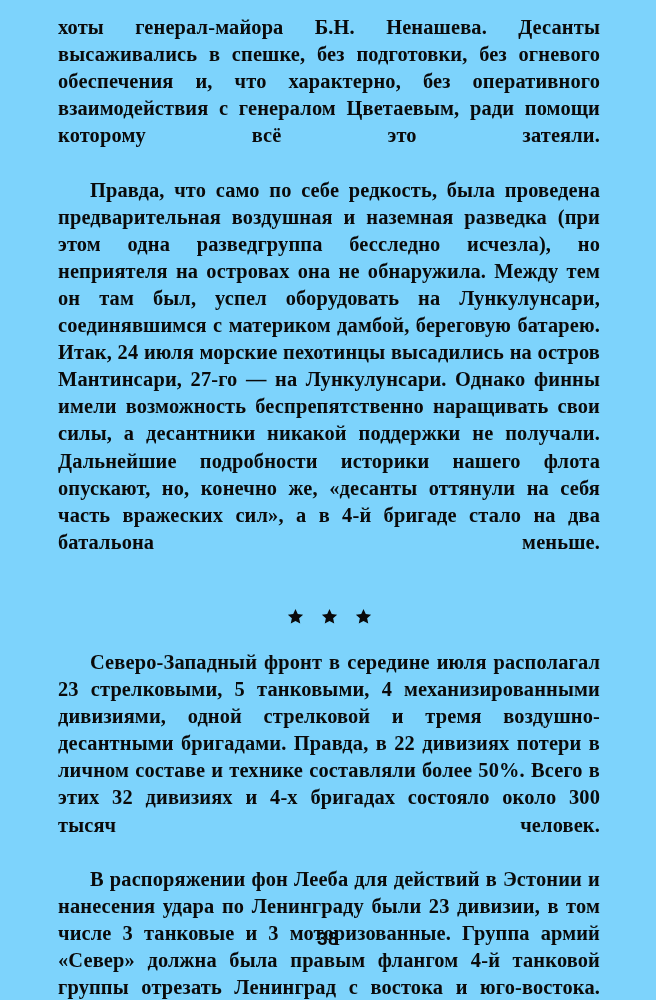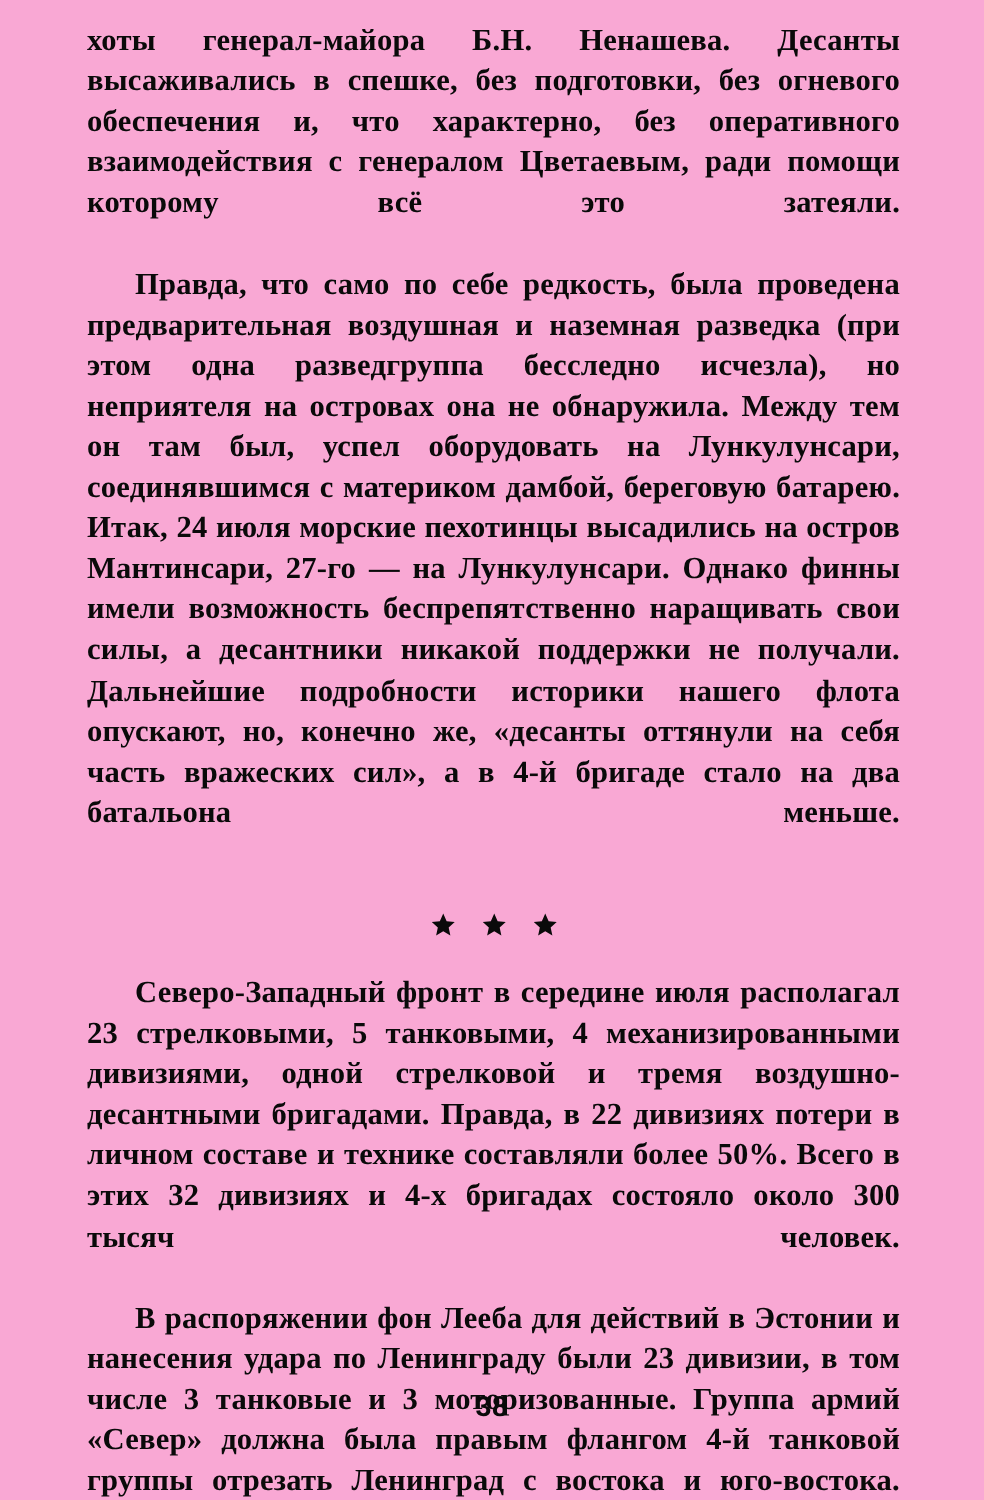--- a/index.html
+++ b/index.html
@@ -7,21 +7,21 @@
     margin: 0;
     padding: 0;
     background: #ffffff;
   }
 
   .page {
     position: relative;
     width: 656px;
     height: 1000px;
     margin: 0 auto;
-    background: #f9a8d4;
+    background: #7dd3fc;
     overflow: hidden;
     
     box-sizing: border-box;
   }
 
   .text-column {
     position: absolute;
     left: 58px;
     top: 14px;
     width: 542px;

